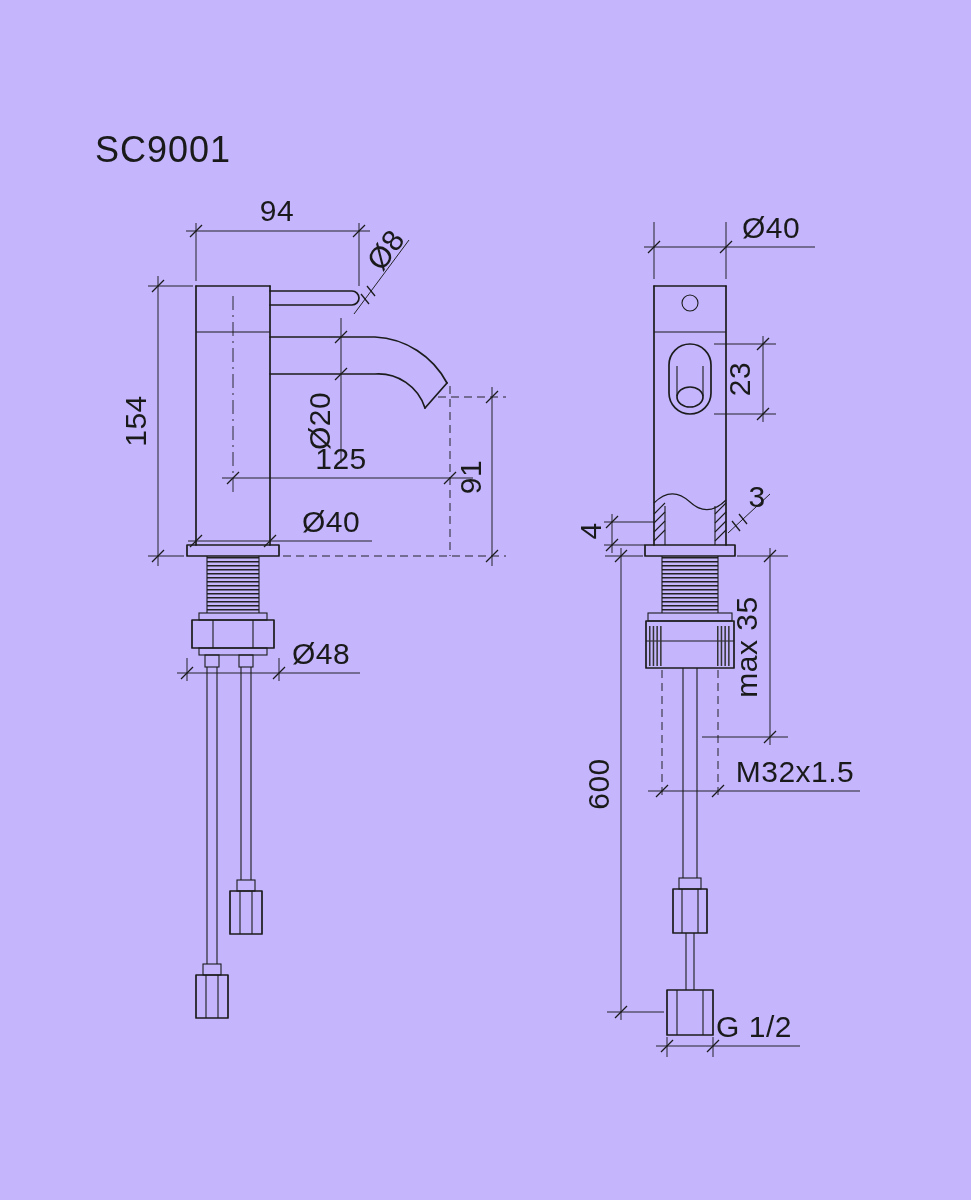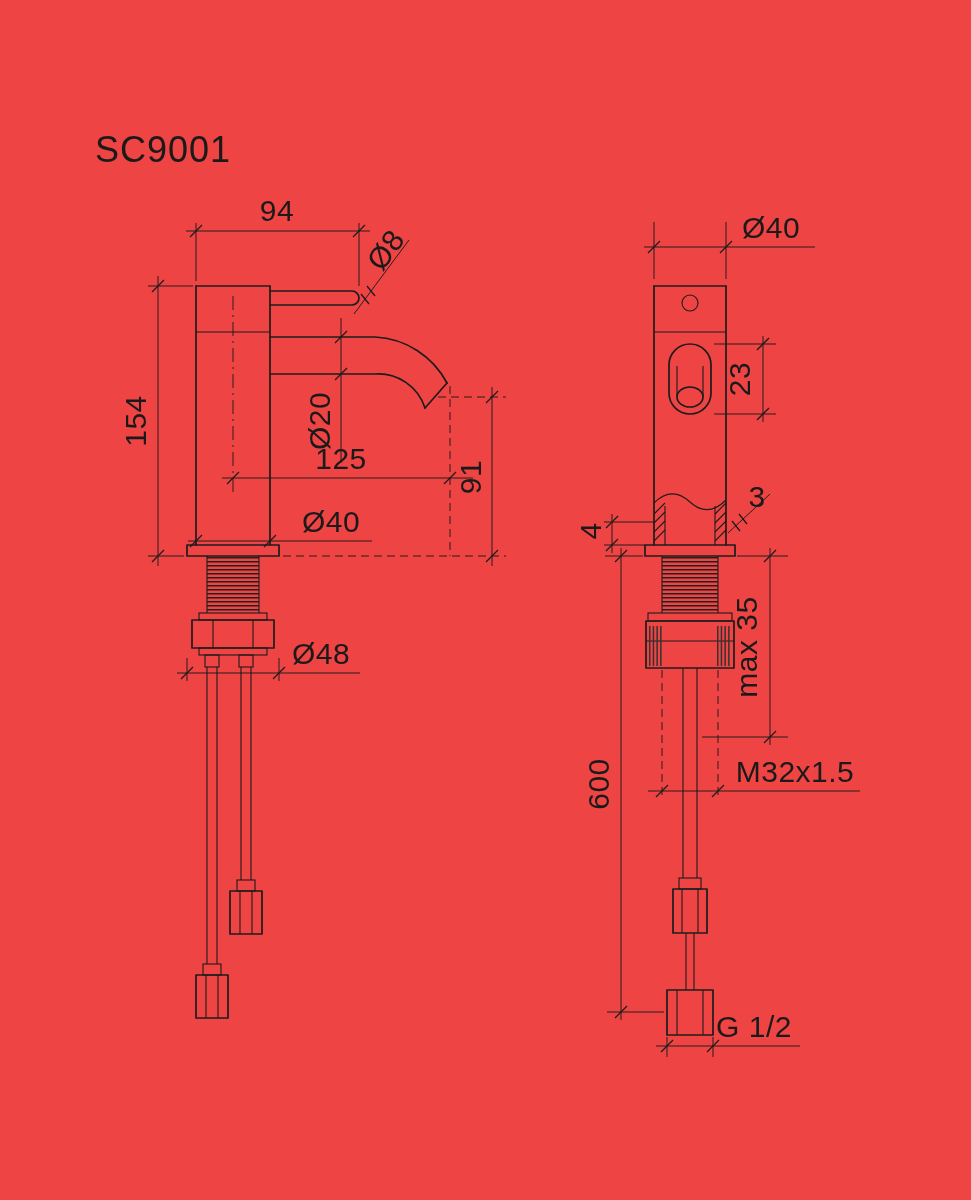--- a/index.html
+++ b/index.html
@@ -1,16 +1,16 @@
 <!DOCTYPE html>
 <html><head>
 <meta charset="utf-8">
 <style>
   html,body{margin:0;padding:0;background:#ffffff;}
-  .canvas{position:relative;width:971px;height:1200px;background:#ef4444;overflow:hidden;}
+  .canvas{position:relative;width:971px;height:1200px;background:#c4b5fd;overflow:hidden;}
   svg{display:block;}
   .obj{stroke:#1c1c1c;stroke-width:1.7;fill:none;stroke-linecap:round;stroke-linejoin:round;}
   .thin{stroke:#1c1c1c;stroke-width:1.1;fill:none;}
   .dim{stroke:#1c1c1c;stroke-width:.95;fill:none;}
   .tick{stroke:#1c1c1c;stroke-width:1.3;}
   .dash{stroke:#1c1c1c;stroke-width:.95;fill:none;stroke-dasharray:8 5;}
   .cl{stroke:#1c1c1c;stroke-width:.9;fill:none;stroke-dasharray:14 5 2 5;}
   text{font-family:"Liberation Sans",sans-serif;fill:#1a1a1a;}
   .t{font-size:30px;letter-spacing:.5px;}
   .title{font-size:36px;letter-spacing:1px;}

